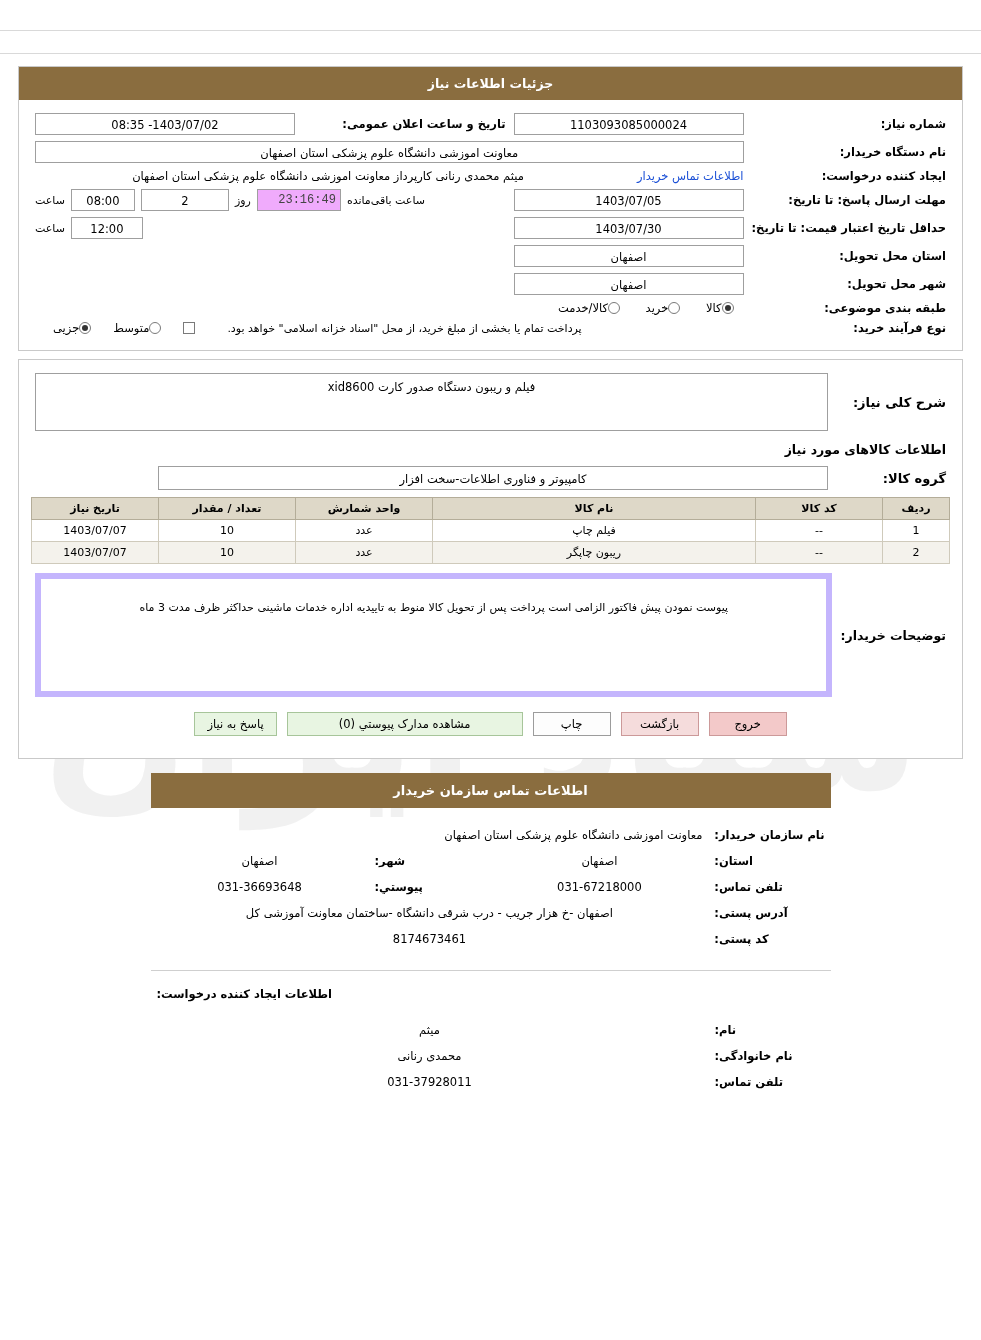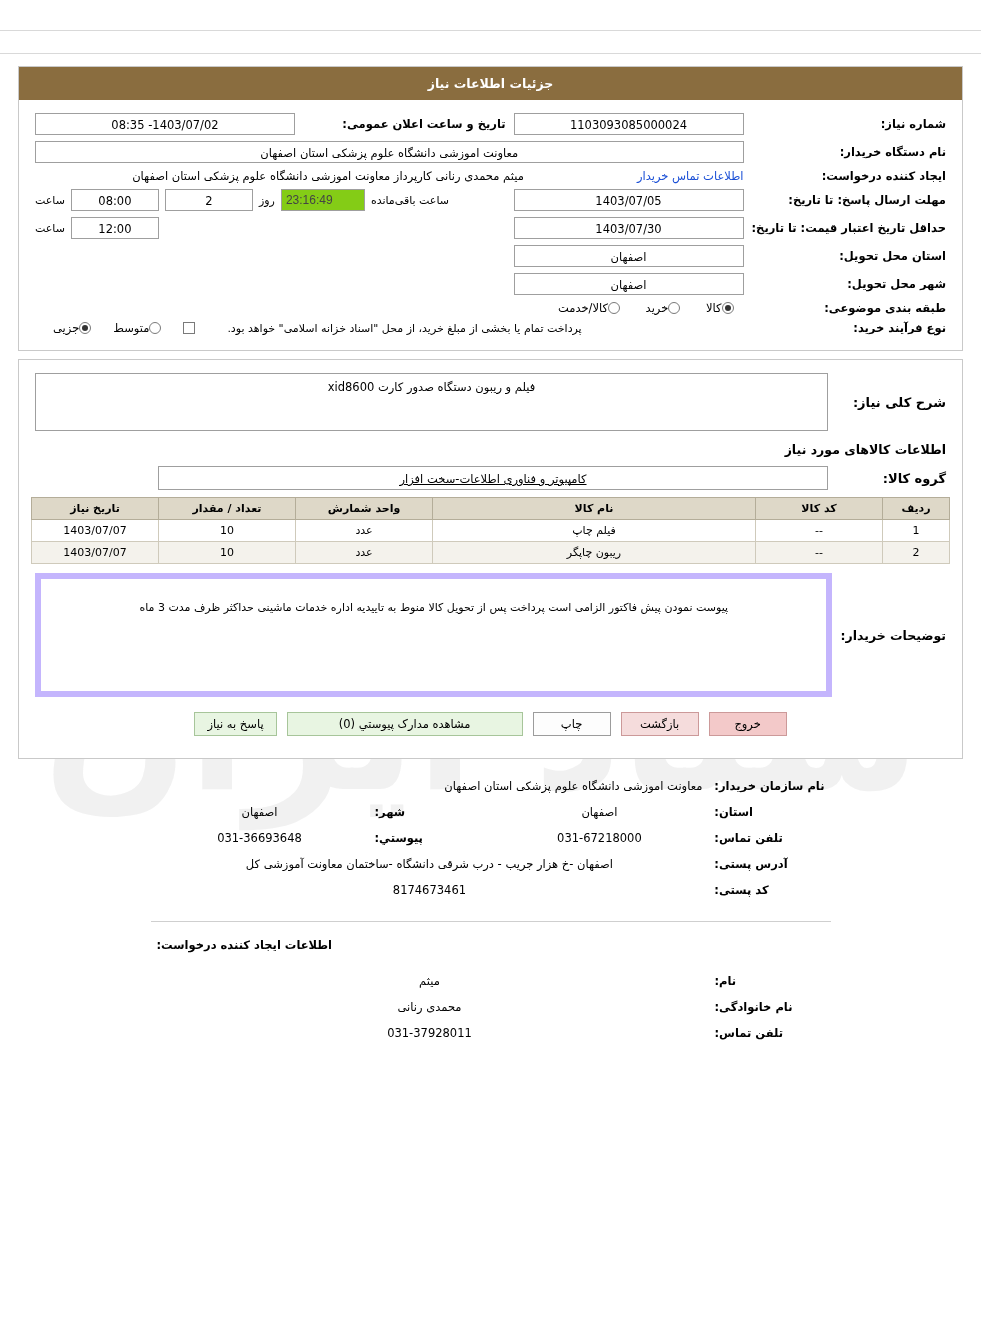--- a/index.html
+++ b/index.html
@@ -110,28 +110,28 @@
     line-height: 24px;
   }
   .linklike {
     color: #1a4fd6;
     text-decoration: none;
     font-size: 11.5px;
     cursor: pointer;
   }
   .countdown {
     border: 1px solid #9f9f9f;
-    background: #84cc16;
+    background: #f0abfc;
     color: #444;
-    font-family: Liberation Sans, sans-serif;
+    font-family: Liberation Mono, monospace;
     font-size: 12px;
     height: 20px;
     line-height: 20px;
     padding: 0 4px;
-    text-align: left;
+    text-align: right;
     min-width: 74px;
   }
   .small-txt {
     font-size: 11px;
   }
   .radio, .checkbox {
     width: 12px;
     height: 12px;
     border: 1px solid #7a7a7a;
     display: inline-block;
@@ -317,37 +317,37 @@
             </td>
           </tr>
           <tr>
             <td class="lbl">مهلت ارسال پاسخ: تا تاریخ:</td>
             <td>
               <div class="box">1403/07/05</div>
             </td>
             <td colspan="2">
               <div style="display:flex;flex-direction:row-reverse;align-items:center;gap:6px;">
                 <span class="small-txt">ساعت</span>
-                <div class="box" style="width:88px;">08:00</div>
+                <div class="box" style="width:64px;">08:00</div>
                 <div class="box" style="width:88px;">2</div>
                 <span class="small-txt">روز</span>
                 <div class="countdown">23:16:49</div>
                 <span class="small-txt">ساعت باقی‌مانده</span>
               </div>
             </td>
           </tr>
           <tr>
             <td class="lbl">حداقل تاریخ اعتبار قیمت: تا تاریخ:</td>
             <td>
               <div class="box">1403/07/30</div>
             </td>
             <td colspan="2">
               <div style="display:flex;flex-direction:row-reverse;align-items:center;gap:6px;">
                 <span class="small-txt">ساعت</span>
-                <div class="box" style="width:88px;">12:00</div>
+                <div class="box" style="width:72px;">12:00</div>
               </div>
             </td>
           </tr>
           <tr>
             <td class="lbl">استان محل تحویل:</td>
             <td>
               <div class="box">اصفهان</div>
             </td>
             <td colspan="2"></td>
           </tr>
@@ -410,21 +410,21 @@
         </tbody>
           </table>
 
         <div class="section-title">اطلاعات کالاهای مورد نیاز</div>
 
         <table class="form">
           <tbody>
               <tr>
             <td class="lbl" style="width:110px;font-size:13px;">گروه کالا:</td>
             <td>
-              <div class="box tall" style="max-width:670px;margin-left:auto;text-decoration:underline;">کامپیوتر و فناوری اطلاعات-سخت افزار</div>
+              <div class="box tall" style="max-width:670px;margin-left:auto;">کامپیوتر و فناوری اطلاعات-سخت افزار</div>
             </td>
           </tr>
         </tbody>
           </table>
 
         <table class="grid">
           <thead>
             <tr>
               <th style="width:60px;">ردیف</th>
               <th style="width:120px;">کد کالا</th>
@@ -470,20 +470,21 @@
           <div class="btn green" style="min-width:210px;">مشاهده مدارک پیوستي (0)</div>
           <div class="btn white">چاپ</div>
           <div class="btn red">بازگشت</div>
           <div class="btn pink">خروج</div>
         </div>
 
       </div>
     </div>
 
     <div class="contact-section">
+      <div class="contact-header">اطلاعات تماس سازمان خریدار</div>
 
       <table class="contact">
         <tbody>
             <tr>
           <td class="c-lbl">نام سازمان  خریدار:</td>
           <td class="c-val" colspan="3" style="text-align:right;">معاونت اموزشی دانشگاه علوم پزشکی استان اصفهان</td>
         </tr>
         <tr>
           <td class="c-lbl">استان:</td>
           <td class="c-val">اصفهان</td>

